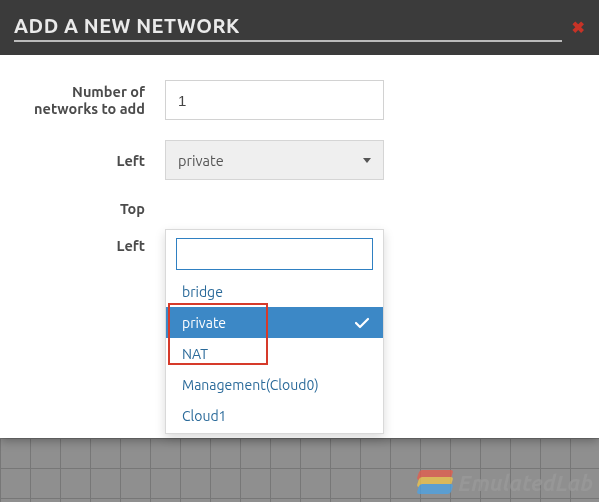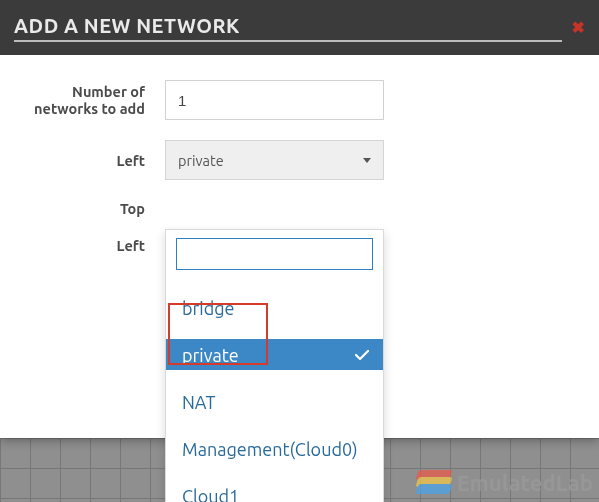--- a/index.html
+++ b/index.html
@@ -57,36 +57,36 @@
     position: absolute; left: 165px; top: 229px; width: 219px;
     background: #fff; border: 1px solid #d9d9d9; box-shadow: 0 4px 10px rgba(0,0,0,.15);
     z-index: 10; padding-bottom: 2px;
   }
   .dd-search {
     margin: 8px 10px 6px 10px; height: 32px; border: 1px solid #2f80c2;
     outline: none; width: calc(100% - 20px); padding: 0 8px; font-size: 14px; color:#333;
   }
   .dd-item {
     height: 31px; display: flex; align-items: center; padding: 0 16px;
-    font-size: 18px; color: #2a6a9a; cursor: pointer; position: relative; margin-top: 16px;
+    font-size: 14px; color: #2a6a9a; cursor: pointer; position: relative;
   }
   .dd-item.selected { background: #3c88c6; color: #fff; }
   .checkmark {
     position: absolute; right: 14px; top: 50%; transform: translateY(-50%);
   }
   .checkmark svg { display:block; }
 
   .highlight-box {
     position: absolute; border: 2px solid #d63a2a; pointer-events: none; z-index: 20;
   }
 
   .watermark {
     position: absolute; right: 6px; bottom: 6px; z-index: 1;
     display: flex; align-items: flex-start; gap: 6px; opacity: .75;
-    font-weight: 700; font-size: 22px; color: #9a9a9a; 
+    font-weight: 700; font-size: 22px; color: #9a9a9a; font-style: italic;
   }
   .wm-stack { position: relative; width: 34px; height: 26px; }
   .wm-layer { position: absolute; left: 0; width: 34px; height: 10px; border-radius: 3px; transform: skewX(-18deg); }
   .wm-l1 { top: 0;  background: #e85b4a; }
   .wm-l2 { top: 7px; background: #f2c64a; }
   .wm-l3 { top: 14px; background: #4aa3e8; }
 </style>
 </head>
 <body>
 

